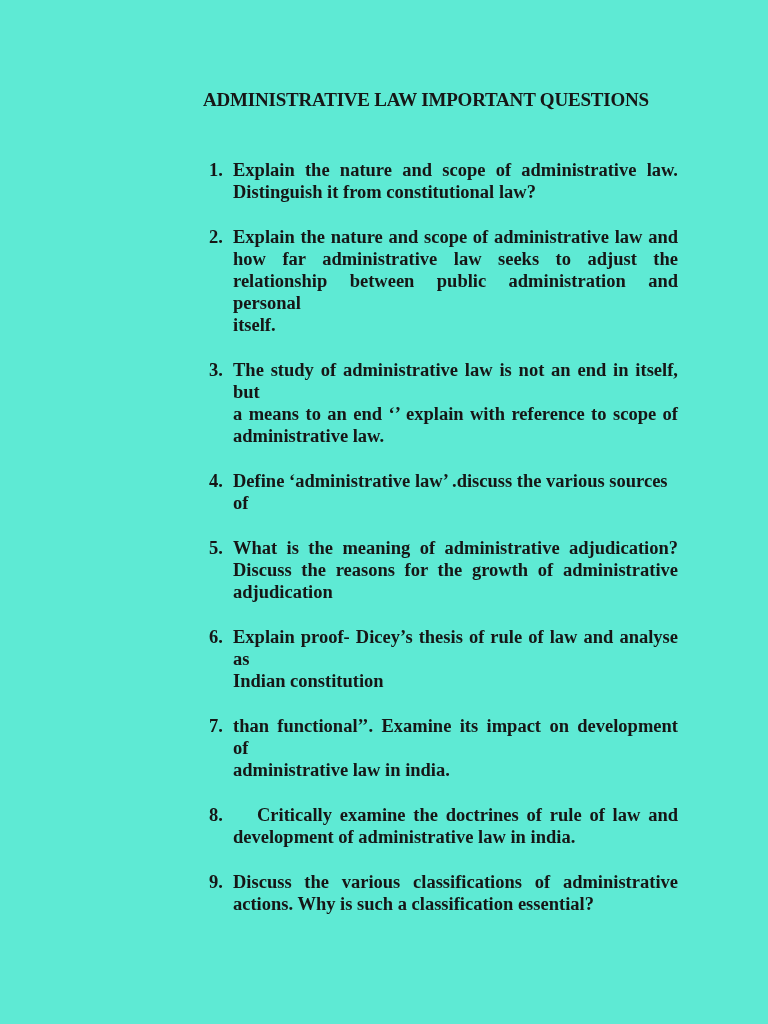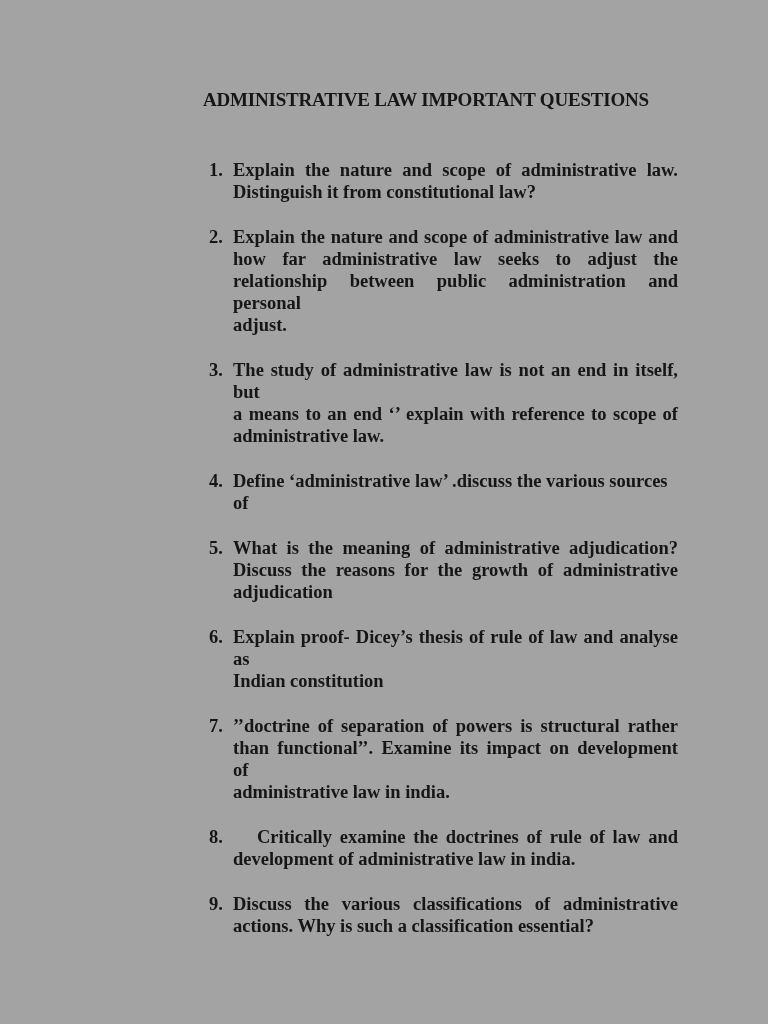--- a/index.html
+++ b/index.html
@@ -4,21 +4,21 @@
 <style>
   html, body {
     margin: 0;
     padding: 0;
     background: #ffffff;
   }
   .page {
     position: relative;
     width: 768px;
     height: 1024px;
-    background: #a3a3a3;
+    background: #5eead4;
     overflow: hidden;
     font-family: "Liberation Serif", "DejaVu Serif", serif;
     font-weight: bold;
     color: #161616;
     -webkit-font-smoothing: antialiased;
   }
   .doc-title {
     position: absolute;
     left: 203px;
     top: 89px;
@@ -74,21 +74,21 @@
       <li class="question">
         <span class="q-num">1.</span>
         <div class="q-line">Explain the nature and scope of administrative law.</div>
         <div class="q-line">Distinguish it from constitutional law?</div>
       </li>
       <li class="question">
         <span class="q-num">2.</span>
         <div class="q-line">Explain the nature and scope of administrative law and</div>
         <div class="q-line">how far administrative law seeks to adjust the</div>
         <div class="q-line">relationship between public administration and personal</div>
-        <div class="q-line">adjust.</div>
+        <div class="q-line">itself.</div>
       </li>
       <li class="question">
         <span class="q-num">3.</span>
         <div class="q-line">The study of administrative law is not an end in itself, but</div>
         <div class="q-line">a means to an end ‘’ explain with reference to scope of</div>
         <div class="q-line">administrative law.</div>
       </li>
       <li class="question">
         <span class="q-num">4.</span>
         <div class="q-line">Define ‘administrative law’ .discuss the various sources of</div>
@@ -99,21 +99,20 @@
         <div class="q-line">Discuss the reasons for the growth of administrative</div>
         <div class="q-line">adjudication</div>
       </li>
       <li class="question">
         <span class="q-num">6.</span>
         <div class="q-line">Explain proof- Dicey’s thesis of rule of law and analyse as</div>
         <div class="q-line">Indian constitution</div>
       </li>
       <li class="question">
         <span class="q-num">7.</span>
-        <div class="q-line">’’doctrine of separation of powers is structural rather</div>
         <div class="q-line">than functional’’. Examine its impact on development of</div>
         <div class="q-line">administrative law in india.</div>
       </li>
       <li class="question">
         <span class="q-num">8.</span>
         <div class="q-line first-indent">Critically examine the doctrines of rule of law and</div>
         <div class="q-line">development of administrative law in india.</div>
       </li>
       <li class="question">
         <span class="q-num">9.</span>

